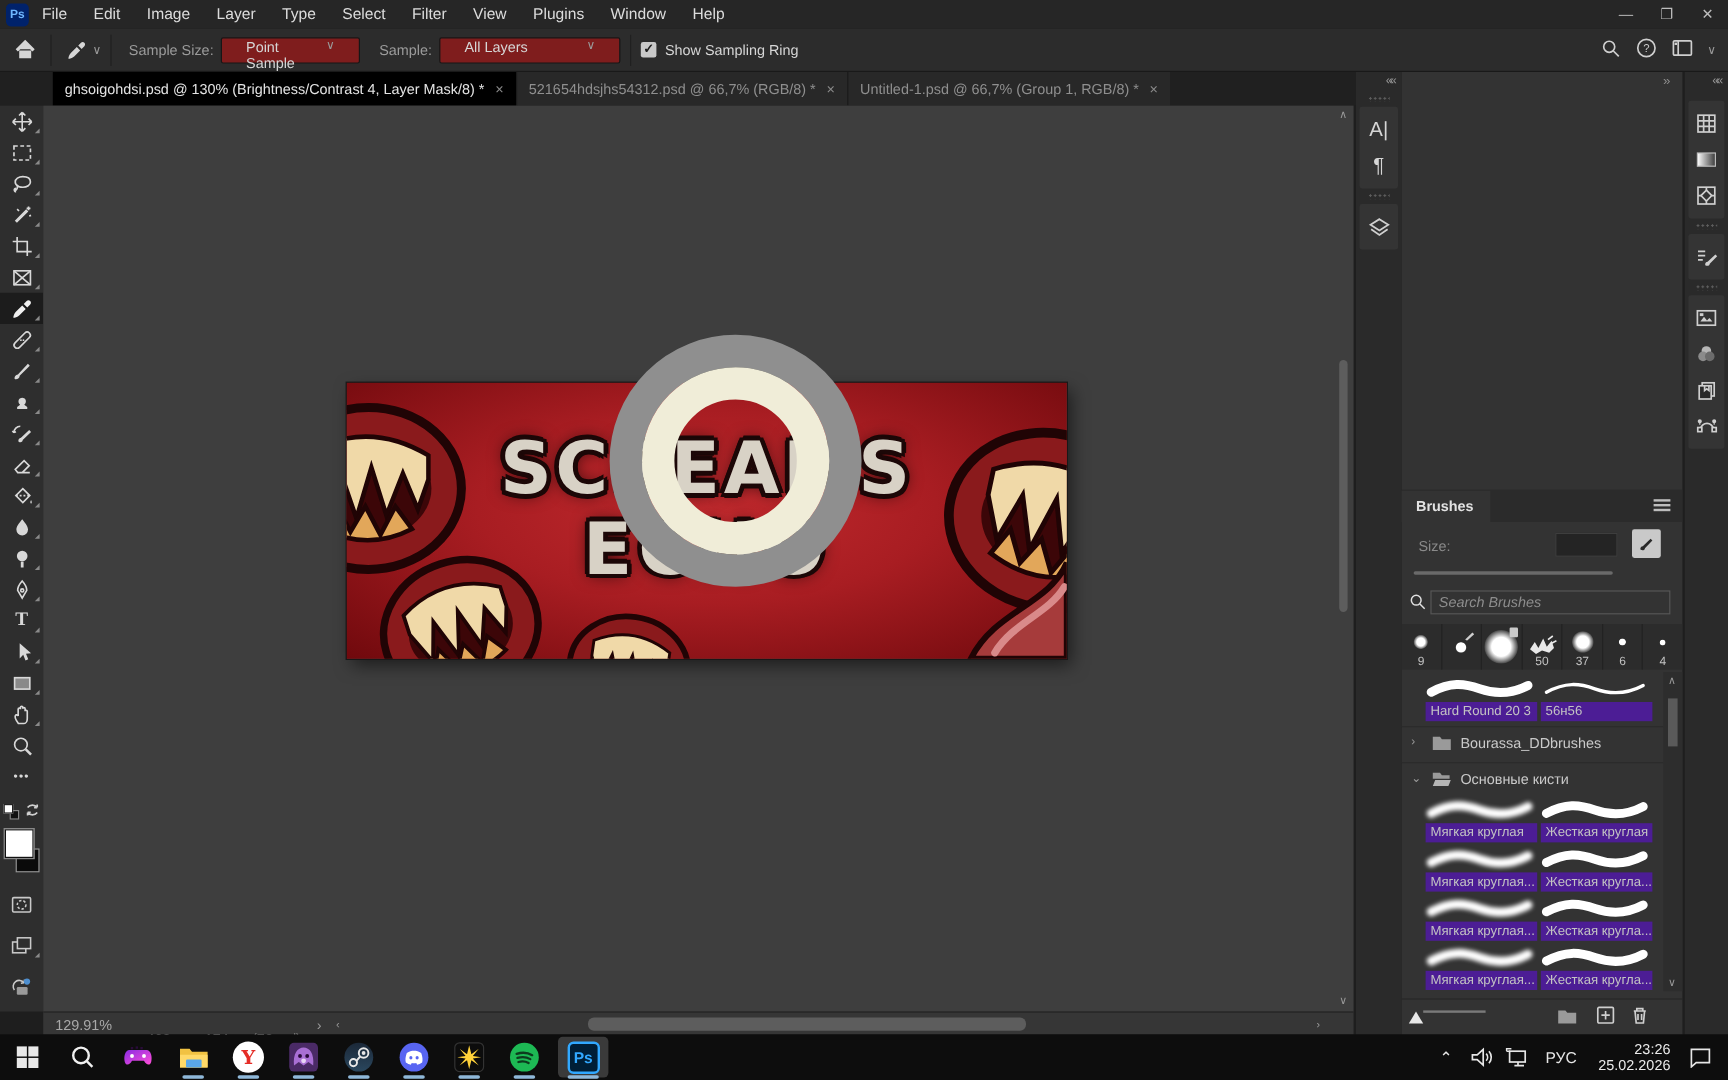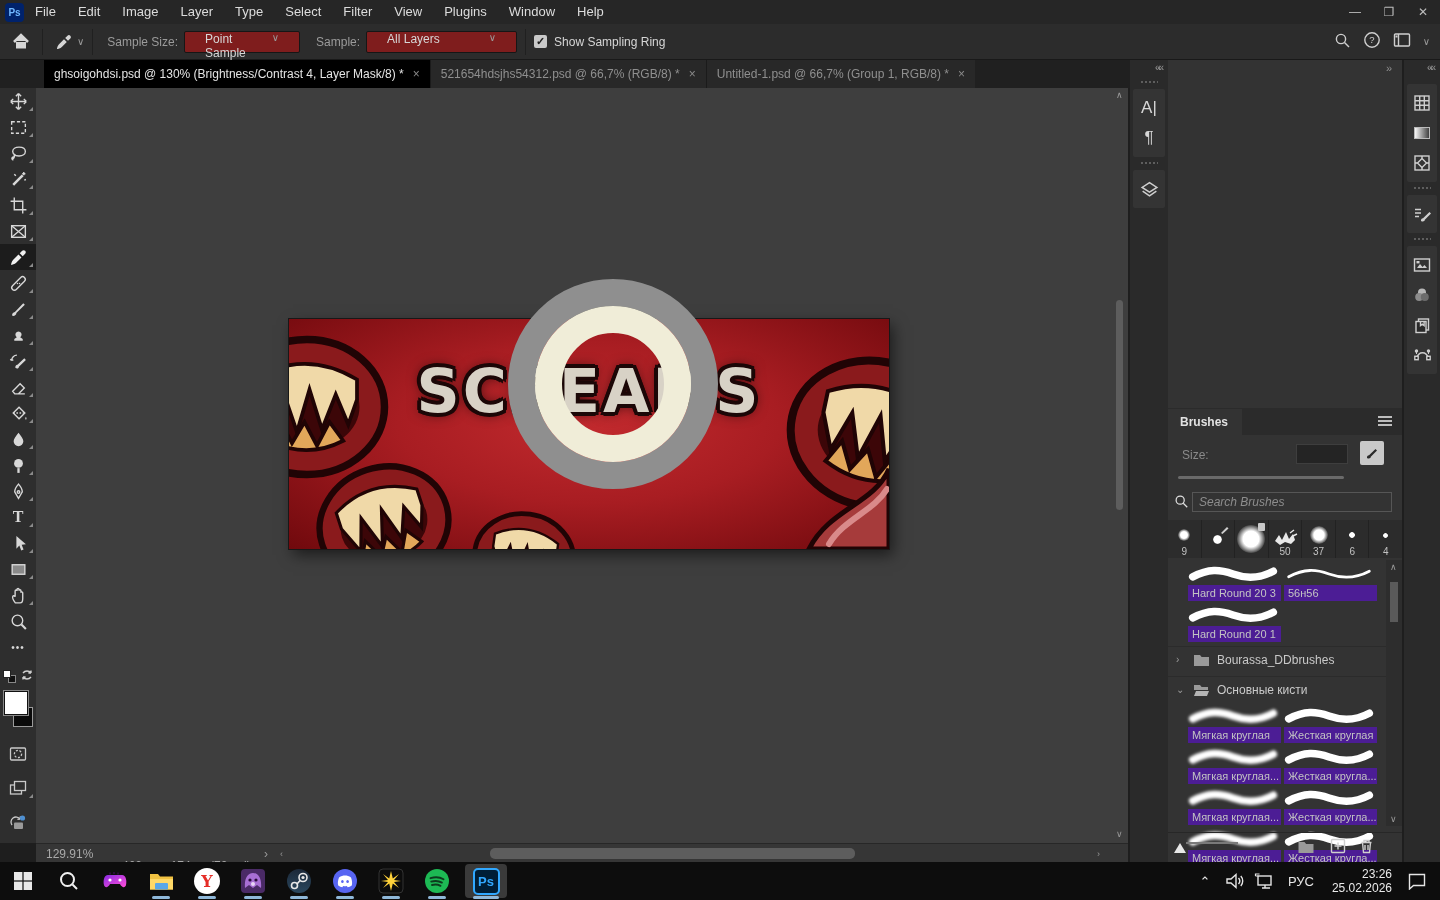--- a/index.html
+++ b/index.html
@@ -414,20 +414,21 @@
         </g>
       </defs>
       <use href="#mouth" transform="translate(18,88) scale(1.25)"></use>
       <use href="#mouth" transform="translate(95,205) scale(1.05) rotate(-18)"></use>
       <use href="#mouth" transform="translate(585,115) scale(1.35) rotate(12)"></use>
       <path d="M520 230 C540 190 585 185 600 150 L600 230 Z" fill="#a63b3b" stroke="#200405" stroke-width="5"></path>
       <path d="M540 225 C555 200 585 192 598 170" fill="none" stroke="#d98a8a" stroke-width="6" stroke-linecap="round"></path>
       <use href="#mouth" transform="translate(235,238) scale(0.8) rotate(8)"></use>
     </svg>
     <div class="banner-text" id="banner-line1">SCREAMS</div>
+    <div class="banner-text" id="banner-line2">ECHO</div>
   </div>
   <div id="sampling-ring-outer">
     <div id="sampling-ring-inner"></div>
   </div>
   <div class="vscroll">
     <span class="scroll-arrow" style="left:3px;top:2px">∧</span>
     <div class="thumb"></div>
     <span class="scroll-arrow" style="left:3px;bottom:4px">∨</span>
   </div>
 </div>
@@ -535,30 +536,20 @@
             </div>
           <div class="brush-label">Hard Round 20 3</div>
         </div>
         <div class="brush-tile">
           <div class="brush-preview">
               <svg class="stroke-svg thin" viewBox="0 0 96 20">
                 <path d="M5 13 C22 4 34 5 48 10 C62 15 76 15 91 7"></path>
               </svg>
             </div>
           <div class="brush-label">56н56</div>
-        </div>
-      </div>
-      <div class="tile-row">
-        <div class="brush-tile">
-          <div class="brush-preview">
-              <svg class="stroke-svg" viewBox="0 0 96 20">
-                <path d="M5 13 C22 4 34 5 48 10 C62 15 76 15 91 7"></path>
-              </svg>
-            </div>
-          <div class="brush-label">Hard Round 20 1</div>
         </div>
       </div>
       <div class="folder-row">
         <span class="fold-chev">›</span>
         <svg width="17" height="15" viewBox="0 0 17 15">
             <path d="M1 3 h6 l1.6 2 H16 v9 H1 Z" fill="#9a9a9a"></path>
           </svg>
         <span>Bourassa_DDbrushes</span>
       </div>
       <div class="folder-row">

